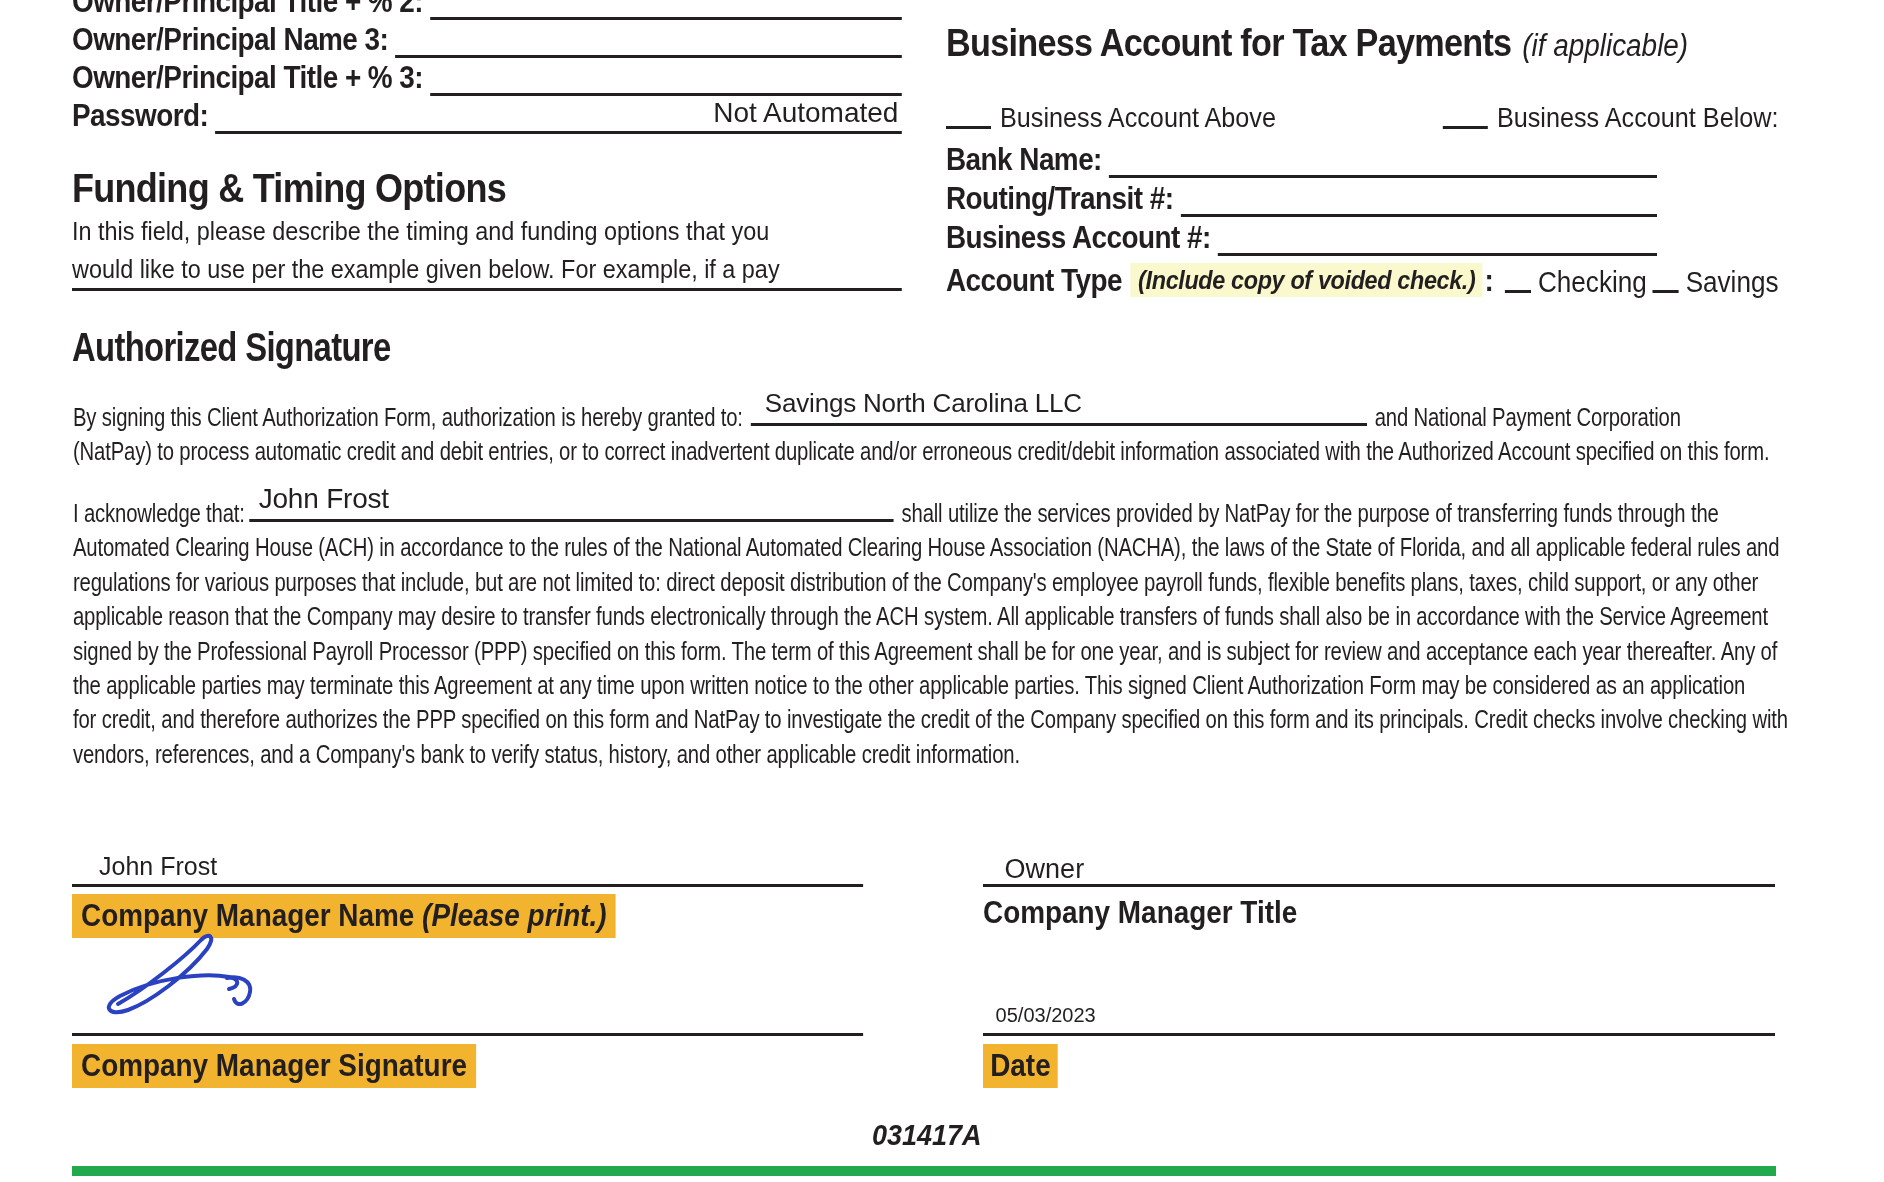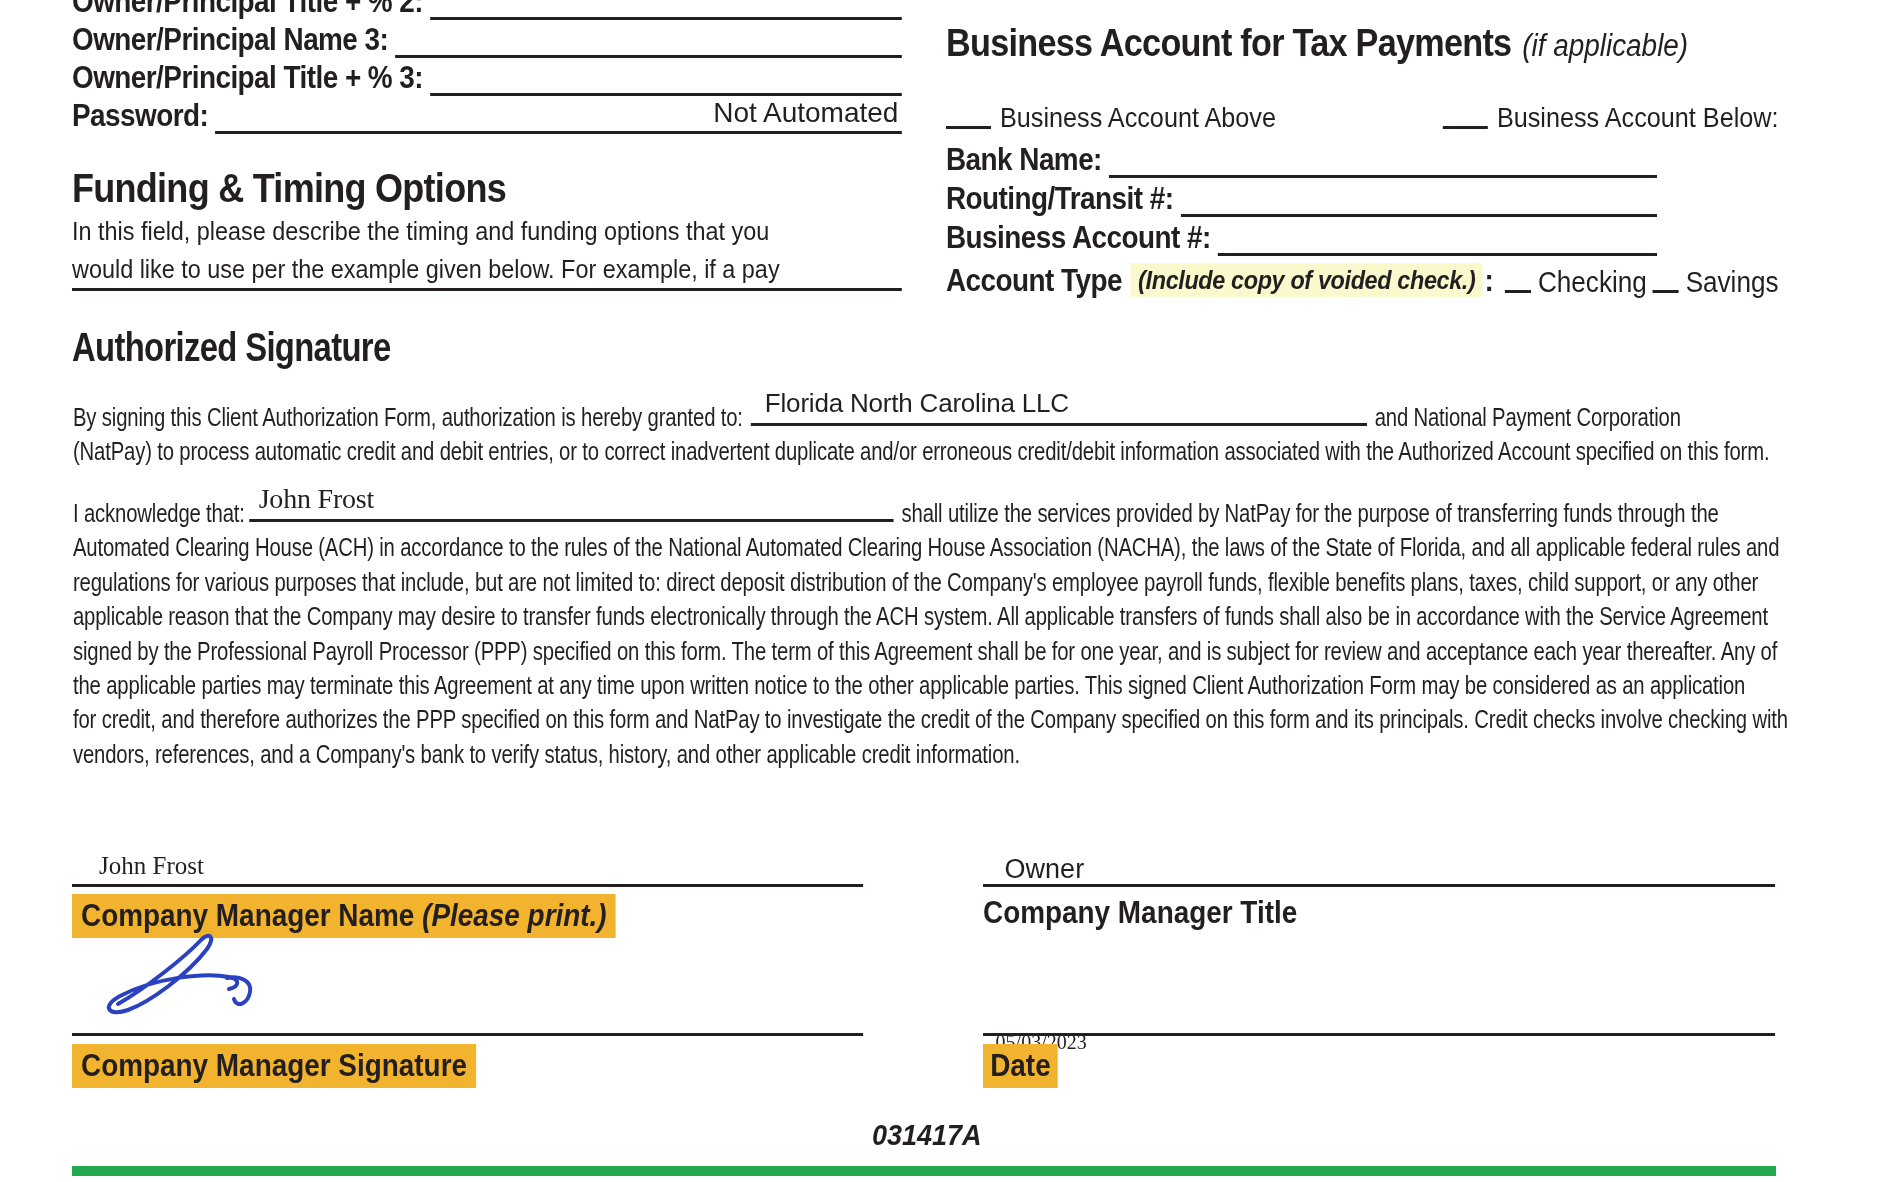--- a/index.html
+++ b/index.html
@@ -14,21 +14,21 @@
   #canvas{position:relative;width:1884px;height:1176px;background:#fff;overflow:hidden;}
   .abs{position:absolute;}
   .cond{transform-origin:left top;}
   .row{display:flex;align-items:flex-end;}
   .lbl{font-weight:bold;letter-spacing:-0.6px;white-space:nowrap;padding-right:8px;}
   .fill{flex:1;border-bottom:3px solid var(--ink);position:relative;}
   .blank{display:inline-block;border-bottom:3px solid var(--ink);}
   .iblank{display:inline-block;border-bottom:3px solid var(--ink);position:relative;height:8px;}
   .fillval{position:absolute;bottom:3px;white-space:nowrap;transform-origin:left bottom;}
   .sans-val{font-family:"Liberation Sans",sans-serif;font-weight:400;}
-  .mono-val{font-family:Liberation Serif, serif;font-weight:400;}
+  .mono-val{font-family:Liberation Sans, sans-serif;font-weight:400;}
   .hl-gold{background:var(--highlight-gold);}
   .hl-pale{background:var(--highlight-pale);}
   .rule{border-top:3px solid var(--ink);}
   .heading{font-weight:bold;letter-spacing:-0.8px;white-space:nowrap;}
   .legal{font-size:26px;line-height:34.4px;letter-spacing:-0.2px;white-space:nowrap;}
   
   #owner-rows{left:72px;top:-18px;width:922px;transform:scaleX(0.9);}
   #owner-rows .frow{height:38px;}
   #owner-rows .lbl{font-size:31px;line-height:36px;}
   #owner-rows .note{position:absolute;right:4px;bottom:2px;font-size:28px;transform:scaleX(1.111);transform-origin:right bottom;white-space:nowrap;}
@@ -146,21 +146,21 @@
       <span class="opt-label">Checking</span>
       <span class="blank cblank"></span>
       <span class="opt-label">Savings</span>
     </div>
   </div>
 
   <div id="auth-heading" class="abs heading cond">Authorized Signature</div>
 
   <div id="para1" class="abs cond">
     <div class="legal">
-      <span>By signing this Client Authorization Form, authorization is hereby granted to:</span><span class="iblank p1-blank"><span class="fillval sans-val granted-val">Florida North Carolina LLC</span></span><span>and National Payment Corporation</span>
+      <span>By signing this Client Authorization Form, authorization is hereby granted to:</span><span class="iblank p1-blank"><span class="fillval sans-val granted-val">Savings North Carolina LLC</span></span><span>and National Payment Corporation</span>
     </div>
     <div class="legal">(NatPay) to process automatic credit and debit entries, or to correct inadvertent duplicate and/or erroneous credit/debit information associated with the Authorized Account specified on this form.</div>
   </div>
 
   <div id="para2" class="abs cond">
     <div class="legal">
       <span>I acknowledge that:</span><span class="iblank ack-blank"><span class="fillval mono-val ack-val">John Frost</span></span><span>shall utilize the services provided by NatPay for the purpose of transferring funds through the</span>
     </div>
     <div class="legal">Automated Clearing House (ACH) in accordance to the rules of the National Automated Clearing House Association (NACHA), the laws of the State of Florida, and all applicable federal rules and</div>
     <div class="legal">regulations for various purposes that include, but are not limited to: direct deposit distribution of the Company's employee payroll funds, flexible benefits plans, taxes, child support, or any other</div>
@@ -186,21 +186,21 @@
     <g fill="none" stroke="var(--signature-blue)" stroke-width="4" stroke-linecap="round" stroke-linejoin="round">
       <path d="M 30 76 C 58 60 96 30 113 12 C 121 4 128 8 119 21 C 99 47 62 74 40 82 C 20 89 13 78 32 68 C 66 50 116 44 141 49 C 152 51 152 58 141 61"></path>
       <path d="M 139 50 C 152 47 164 53 162 64 C 160 75 149 81 146 71"></path>
     </g>
   </svg>
 
   <div id="sig-right" class="abs sigblock">
     <span class="sig-val sans-val" style="left:6px;top:4px;font-size:27px;transform:scaleX(1.111);margin-left:18px;">Owner</span>
     <div class="uline u1"></div>
     <span class="sig-label" style="left:0;top:46px;">Company Manager Title</span>
-    <span class="sig-val mono-val" style="left:14px;top:154px;font-size:20px;transform:scaleX(1.111);margin-top:27px;">05/03/2023</span>
+    <span class="sig-val mono-val" style="left:14px;top:154px;font-size:20px;transform:scaleX(1.111);">05/03/2023</span>
     <div class="uline u2"></div>
     <span class="sig-label hl-gold" style="left:0;top:194px;padding:5px 8px;">Date</span>
   </div>
 
   <div id="form-code" class="abs">031417A</div>
   <div id="green-bar" class="abs"></div>
 
 </div>
 
 </body></html>

